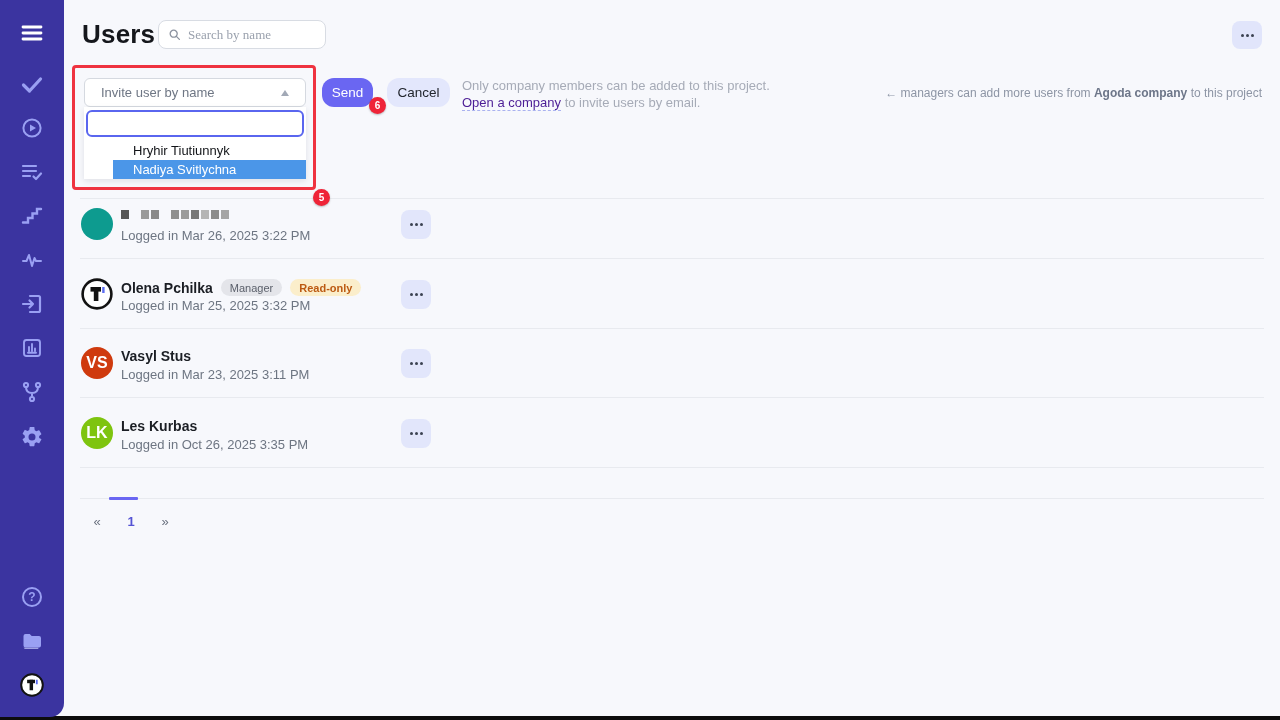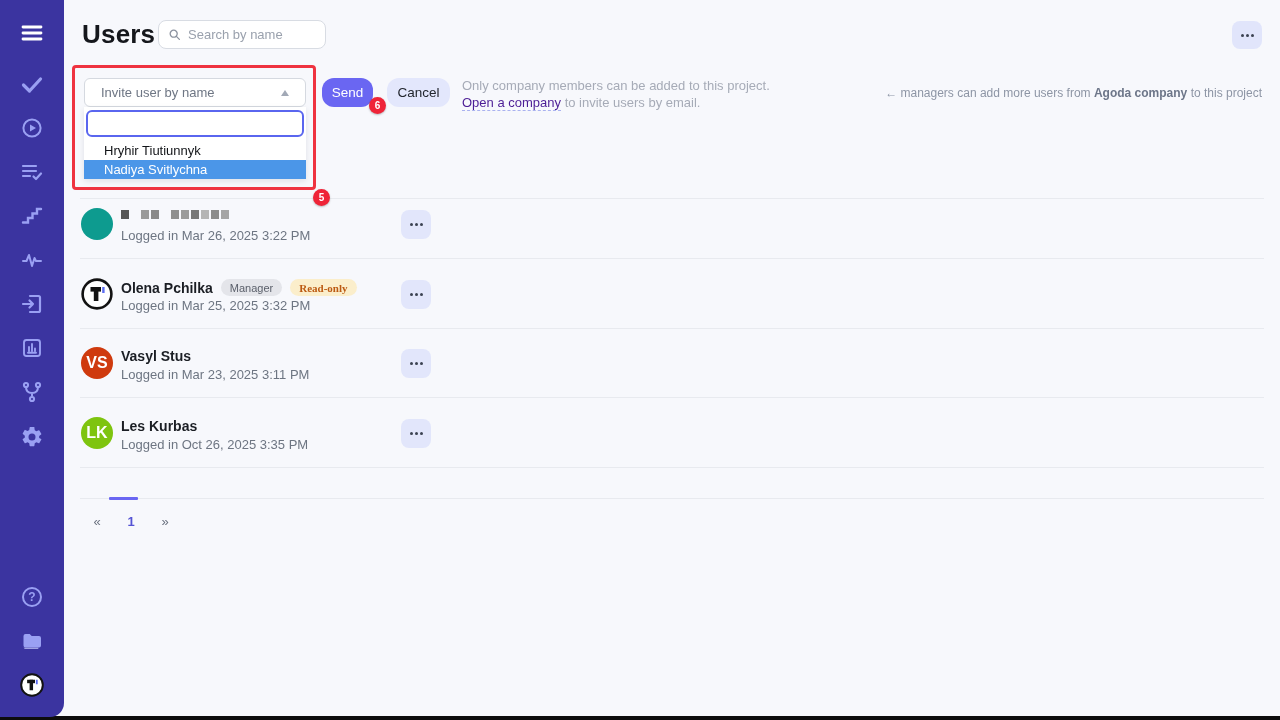--- a/index.html
+++ b/index.html
@@ -14,21 +14,21 @@
   .side-icon { position:absolute; left:18px; width:28px; height:28px; display:flex;
                align-items:center; justify-content:center; cursor:pointer; }
   .side-icon svg { width:24px; height:24px; }
 
   
   .page-title { position:absolute; left:82px; top:19px; font-size:26px; font-weight:700; color:#15171c; letter-spacing:0.2px; }
   .search-box { position:absolute; left:158px; top:20px; width:168px; height:29px; background:#fff;
                 border:1px solid #d8dce3; border-radius:8px; display:flex; align-items:center; padding:0 9px; }
   .search-box svg { width:13px; height:13px; margin-right:7px; flex:none; }
   .search-box input { border:none; outline:none; width:100%; font-size:13px; color:#374151; background:transparent;
-                      font-family:Liberation Sans, sans-serif; }
+                      font-family:Liberation Serif, serif; }
   .search-box input::placeholder { color:#9aa1ad; }
   .top-menu-btn { position:absolute; left:1232px; top:21px; width:30px; height:28px; background:#e1e5fb;
                   border:none; border-radius:8px; cursor:pointer; display:flex; align-items:center; justify-content:center; gap:2px; }
   .dot { width:3px; height:3px; border-radius:50%; background:#3c4352; }
 
   
   .annotation-rect { position:absolute; left:72px; top:65px; width:244px; height:125px;
                      border:3px solid #ef3340; border-radius:4px; z-index:30; pointer-events:none; }
   .annotation-badge { position:absolute; width:17px; height:17px; border-radius:50%; background:#ef2438;
                       color:#fff; font-size:10px; font-weight:700; display:flex; align-items:center; justify-content:center;
@@ -38,21 +38,21 @@
                    padding:0 16px; cursor:pointer; z-index:20; }
   .invite-select .sel-text { font-size:13px; color:#6e7684; flex:1; }
   .caret-up { width:0; height:0; border-left:4.5px solid transparent; border-right:4.5px solid transparent;
               border-bottom:6px solid #a2a9b6; }
   .dropdown-panel { position:absolute; left:84px; top:107px; width:222px; background:#fff; z-index:21;
                     box-shadow:0 2px 6px rgba(20,20,40,.10); }
   .dropdown-search { display:block; width:218px; margin:3px auto 4px; height:27px; border:2px solid #5a66ef;
                      border-radius:6px; outline:none; font-size:13px; padding:0 8px; color:#111;
                      font-family:"Liberation Sans", sans-serif; }
   .dd-option { height:19px; line-height:19px; font-size:13px; color:#121418; padding:0 20px; cursor:pointer;
-               white-space:nowrap; overflow:hidden; }
+               white-space:nowrap; overflow:hidden;margin-left:29px; }
   .dd-option.selected { background:#4b96e8; color:#fff; }
 
   .btn { border:none; border-radius:12px; font-size:13.5px; cursor:pointer; font-family:"Liberation Sans", sans-serif; }
   .send-btn { position:absolute; left:322px; top:78px; width:51px; height:29px; background:#6a66f2; color:#fff; z-index:10; }
   .cancel-btn { position:absolute; left:387px; top:78px; width:63px; height:29px; background:#e3e7fc; color:#22262e; }
 
   .helper { position:absolute; left:462px; top:77px; font-size:13px; line-height:17px; color:#a6abb7; }
   .helper a { color:#4c1d95; text-decoration:none; border-bottom:1px dashed #aab2f0; cursor:pointer; }
   .note-right { position:absolute; right:18px; top:86px; font-size:12px; color:#8d95a5; }
   .note-right b { color:#6d7689; }
@@ -60,21 +60,21 @@
   
   .divider { position:absolute; left:80px; width:1184px; height:1px; background:#e8eaef; }
   .user-row { position:absolute; left:81px; height:48px; }
   .avatar { position:absolute; left:0; top:0; width:32px; height:32px; border-radius:50%;
             display:flex; align-items:center; justify-content:center; color:#fff; font-size:16px; font-weight:700; }
   .avatar svg { width:32px; height:32px; }
   .u-name { position:absolute; left:40px; top:1px; font-size:14px; font-weight:700; color:#1b1e24; white-space:nowrap; display:flex; align-items:center; gap:8px;}
   .u-logged { position:absolute; left:40px; top:20px; font-size:13px; color:#6d7582; white-space:nowrap; }
   .pill { font-size:11px; font-weight:400; padding:2.5px 9px; border-radius:10px; white-space:nowrap; }
   .pill.gray { background:#e4e5ea; color:#5a5f6a; }
-  .pill.amber { background:#fbeecb; color:#bc5a12; font-weight:700;font-family:Liberation Serif, serif; }
+  .pill.amber { background:#fbeecb; color:#bc5a12; font-weight:700; }
   .more-btn { position:absolute; left:320px; top:2px; width:30px; height:29px; background:#e2e6fb; border:none;
               border-radius:8px; cursor:pointer; display:flex; align-items:center; justify-content:center; gap:2px; }
   .censor { display:flex; gap:2px; align-items:center; height:10px; }
   .censor span { width:8px; height:9px; display:inline-block; }
 
   
   .page-indicator { position:absolute; left:109px; top:497px; width:29px; height:3px; background:#6a66f2; border-radius:1px; z-index:2; }
   .pg { position:absolute; top:514px; font-size:13px; color:#6b7280; cursor:pointer; width:20px; text-align:center; }
   .pg.active { color:#5553d4; font-weight:700; }
 </style>

